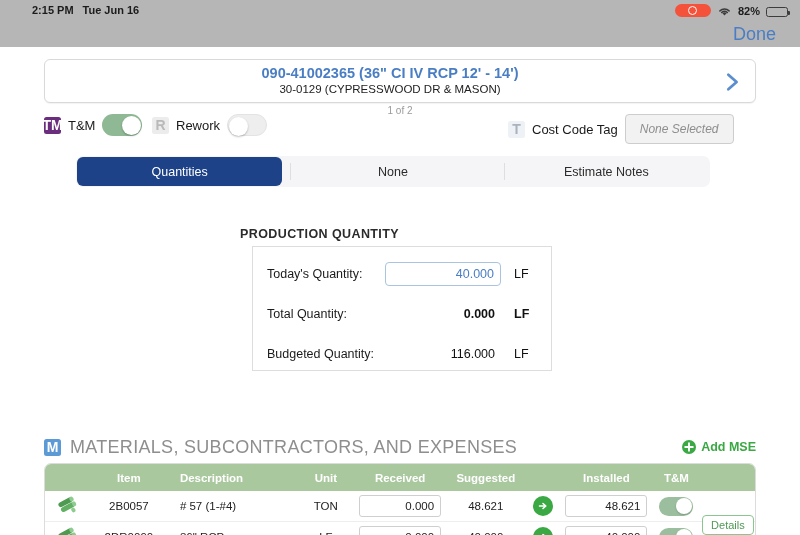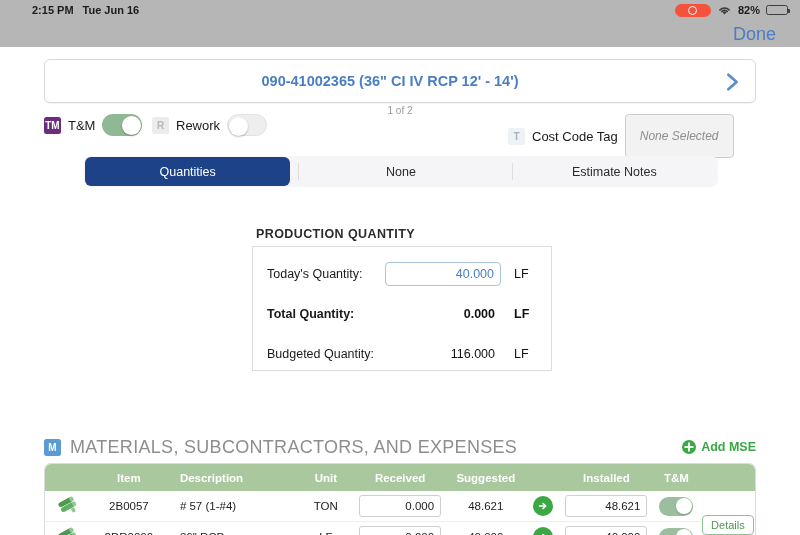--- a/index.html
+++ b/index.html
@@ -11,21 +11,21 @@
   }
   #app { position: relative; width: 800px; height: 535px; background:#ffffff; }
 
   
   .statusbar {
     position:absolute; top:0; left:0; width:800px; height:20px;
     background:#b6b6b6; display:flex; align-items:center;
     font-size:11px; font-weight:bold; color:#1c1c1c;
   }
   .sb-left { display:flex; align-items:center; gap:9px; margin-left:32px; }
-  .sb-right { display:flex; align-items:center; gap:6px; position:absolute; right:12px; }
+  .sb-right { display:flex; align-items:flex-end; gap:6px; position:absolute; right:12px; }
   .rec-pill {
     width:36px; height:13px; border-radius:7px; background:#f4523b;
     display:flex; align-items:center; justify-content:center;
   }
   .rec-dot { width:9px; height:9px; border-radius:50%; border:1.6px solid #ffffff; }
   .wifi { display:block; }
   .batt-pct { font-size:11px; font-weight:bold; color:#1c1c1c; }
   .batt {
     width:22px; height:10px; border:1px solid #3c3c3c; border-radius:2.5px;
     position:relative; padding:1px;
@@ -73,21 +73,21 @@
   }
 
   
   .togglerow {
     position:absolute; top:62px; left:0; width:800px; height:32px;
   }
   .tgrp { position:absolute; display:flex; align-items:center; gap:7px; }
   .badge {
     width:17px; height:17px; border-radius:2.5px;
     display:flex; align-items:center; justify-content:center;
-    font-size:10px; font-weight:bold; color:#ffffff;
+    font-size:14px; font-weight:bold; color:#ffffff;
   }
   .badge.tm { background:#6b2e7e; }
   .badge.rw { background:#ececec; color:#b9b9b9; }
   .badge.tt { background:#eef1f5; color:#aab3bd; }
   .badge.ms { background:#5c9ad6; }
   .tlabel { font-size:13px; color:#1a1a1a; }
 
   .switch {
     width:40px; height:22px; border-radius:11px; position:relative;
     cursor:pointer; flex:0 0 auto;
@@ -95,59 +95,59 @@
   .switch.on { background:#8fb894; }
   .switch.off { background:#eeeeee; border:1px solid #e3e3e3; }
   .switch .knob {
     position:absolute; top:1.5px; width:19px; height:19px; border-radius:50%;
     background:#ffffff; box-shadow:0 1px 2px rgba(0,0,0,0.25);
   }
   .switch.on .knob { right:1.5px; }
   .switch.off .knob { left:1px; }
 
   .ccbtn {
-    padding:14px 14px; border:1px solid #cdcdcd; border-radius:4px;
+    padding:7px 14px; border:1px solid #cdcdcd; border-radius:4px;
     background:#f2f2f2; font-size:12px; font-style:italic; color:#8e8e8e;
     cursor:pointer;
   }
 
   
   .tabbar {
-    position:absolute; top:109px; left:84px; width:634px; height:31px;
+    position:absolute; top:109px; left:76px; width:634px; height:31px;
     background:#f5f5f7; border-radius:7px; display:flex; padding:1px;gap:8px;
   }
   .tab {
     flex:1; display:flex; align-items:center; justify-content:center;
     font-size:12.5px; color:#2b2b2b; cursor:pointer; border-radius:6px;
     position:relative;
   }
   .tab.active { background:#1d4288; color:#ffffff; }
   .tab.divider::before {
     content:""; position:absolute; left:0; top:6px; bottom:6px;
     width:1px; background:#dedede;
   }
 
   
   .pq-title {
-    position:absolute; top:180px; left:256px;
+    position:absolute; top:180px; left:240px;
     font-size:12.5px; font-weight:bold; letter-spacing:.4px; color:#2b2b2b;
   }
   .pq-card {
     position:absolute; top:199px; left:252px; width:300px; height:125px;
     background:#ffffff; border:1px solid #dddddd; border-radius:0;
   }
   .pq-row {
     position:absolute; left:14px; width:272px; height:26px;
     display:flex; align-items:center;
   }
   .pq-row.r1 { top:14px; }
   .pq-row.r2 { top:54px; }
   .pq-row.r3 { top:94px; }
   .pq-label { font-size:12.5px; color:#1a1a1a; width:118px; }
-  .pq-label.bold { font-weight:bold; }
+  .pq-label.bold { font-weight:normal; }
   .pq-input {
     width:116px; height:24px; border:1px solid #a8c4e0; border-radius:4px;
     background:#ffffff; text-align:right; padding-right:6px;
     font-family:"Liberation Sans", sans-serif; font-size:12.5px; color:#4a7ec4;
   }
   .pq-val {
     width:116px; text-align:right; padding-right:6px;
     font-size:12.5px; color:#111;
   }
   .pq-val.bold { font-weight:bold; }
@@ -237,20 +237,21 @@
 
   <div class="navbar">
     <span class="done-btn">Done</span>
   </div>
 
   <div class="sheet">
 
     <div class="title-card">
       <div class="title-inner">
         <div class="title-main">090-41002365 (36" CI IV RCP 12' - 14')</div>
+        <div class="title-sub">30-0129 (CYPRESSWOOD DR &amp; MASON)</div>
       </div>
       <svg class="chev-right" viewBox="0 0 24 24">
         <path d="M8 4 L17 12 L8 20" stroke="#5b8ed0" stroke-width="3" fill="none" stroke-linecap="round" stroke-linejoin="round"></path>
       </svg>
     </div>
     <div class="pager">1 of 2</div>
 
     <div class="togglerow">
 
       <div class="tgrp" style="left:44px; top:5px;">

